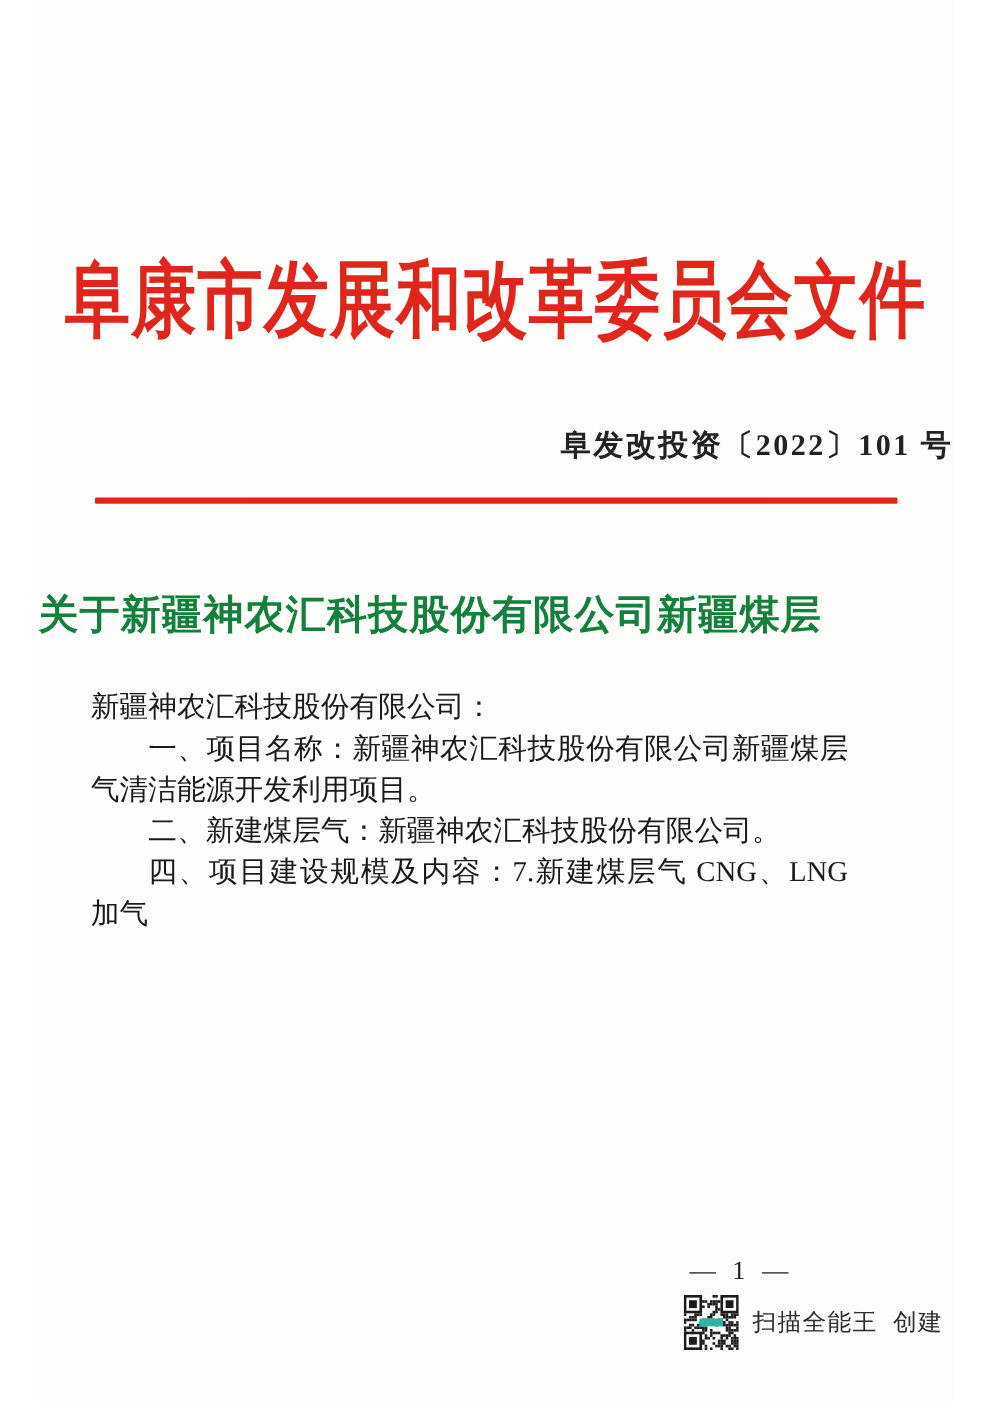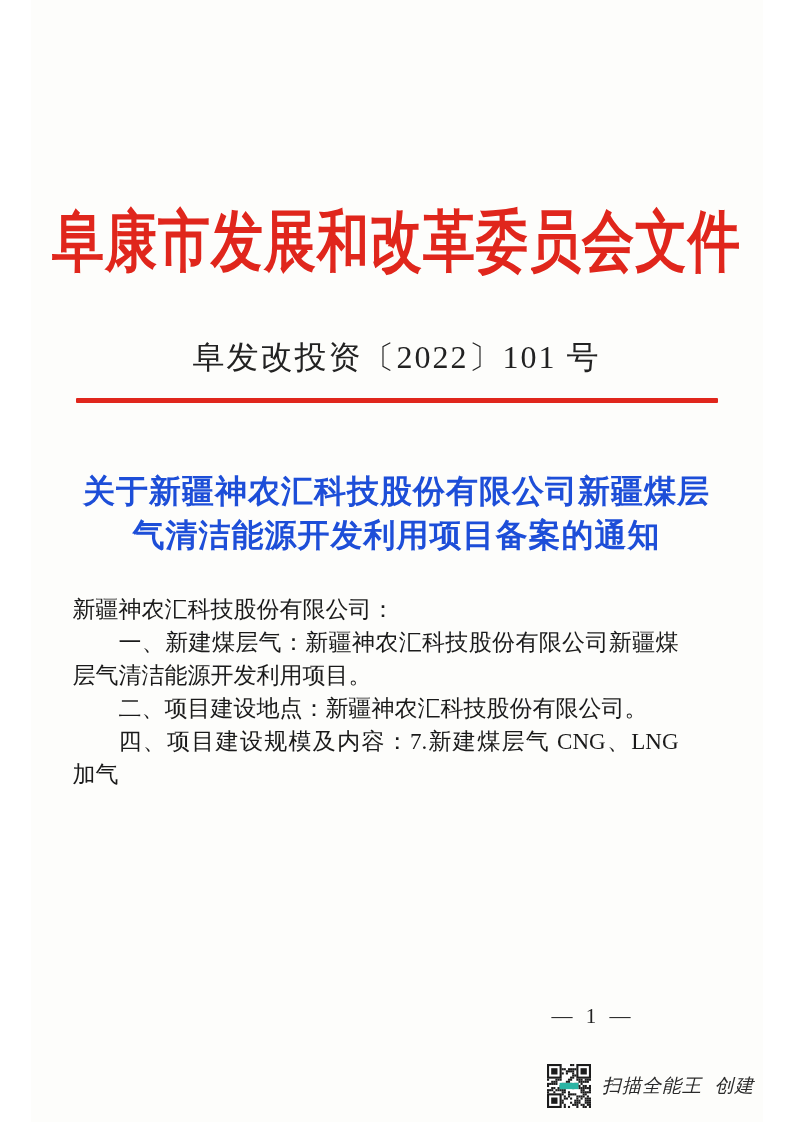--- a/index.html
+++ b/index.html
@@ -30,42 +30,43 @@
     line-height: 92px;
     color: #e0261c;
     letter-spacing: 1px;
     transform: scaleY(1.28);
     transform-origin: center center;
     white-space: nowrap;
   }
 
   .doc-number {
     margin-top: 54px;
-    text-align: center;
-    font-size: 32px;
+    text-align: right;
+    font-size: 24px;
     line-height: 30px;
     color: #222;
     letter-spacing: 2px;
+    font-weight: bold;
   }
 
   .red-rule {
     margin: 26px auto 0 auto;
     width: 642px;
     height: 5px;
     background: #e0261c;
     border-radius: 1px;
   }
 
   
   .doc-title {
     margin-top: 66px;
-    text-align: center;
+    text-align: left;
     font-size: 32px;
     font-weight: bold;
-    color: #1d4ed8;
+    color: #15803d;
     line-height: 44px;
   }
   .doc-title span { display: block; letter-spacing: 1px; }
 
   
   .doc-body {
     margin-top: 36px;
     padding: 0 84px 0 42px;
     font-size: 23px;
     line-height: 33px;
@@ -81,26 +82,25 @@
     top: 1004px;
     right: 128px;
     font-size: 21px;
     letter-spacing: 4px;
     color: #222;
   }
 
   
   .scan-footer {
     position: absolute;
-    top: 1064px;
+    top: 1036px;
     right: 8px;
     display: flex;
     align-items: center;
     gap: 11px;
-    font-style: italic;
   }
   .qr-box { width: 44px; height: 44px; display: block; }
   .scan-text {
     font-family: "Liberation Sans", "DejaVu Sans", sans-serif;
     font-size: 19px;
     color: #2b2b2b;
     letter-spacing: 1px;
     white-space: pre;
   }
 </style>
@@ -112,27 +112,26 @@
   <div class="org-title-wrap">
     <div class="org-title">阜康市发展和改革委员会文件</div>
   </div>
 
   <div class="doc-number">阜发改投资〔2022〕101 号</div>
 
   <div class="red-rule"></div>
 
   <h1 class="doc-title">
     <span>关于新疆神农汇科技股份有限公司新疆煤层</span>
-    <span>气清洁能源开发利用项目备案的通知</span>
   </h1>
 
   <div class="doc-body">
     <p class="salutation">新疆神农汇科技股份有限公司：</p>
-    <p class="para">一、新建煤层气：新疆神农汇科技股份有限公司新疆煤层气清洁能源开发利用项目。</p>
-    <p class="para">二、项目建设地点：新疆神农汇科技股份有限公司。</p>
+    <p class="para">一、项目名称：新疆神农汇科技股份有限公司新疆煤层气清洁能源开发利用项目。</p>
+    <p class="para">二、新建煤层气：新疆神农汇科技股份有限公司。</p>
     <p class="para">四、项目建设规模及内容：7.新建煤层气 CNG、LNG 加气</p>
   </div>
 
   <div class="page-number">— 1 —</div>
 
   <div class="scan-footer">
     <svg id="qr-svg" class="qr-box" viewBox="0 0 42 42" xmlns="http://www.w3.org/2000/svg">
         <rect x="0" y="0" width="42" height="42" fill="#ffffff"></rect>
         <rect x="22" y="0" width="2" height="2" fill="#1b1b1b"></rect>
         <rect x="24" y="0" width="2" height="2" fill="#1b1b1b"></rect>

